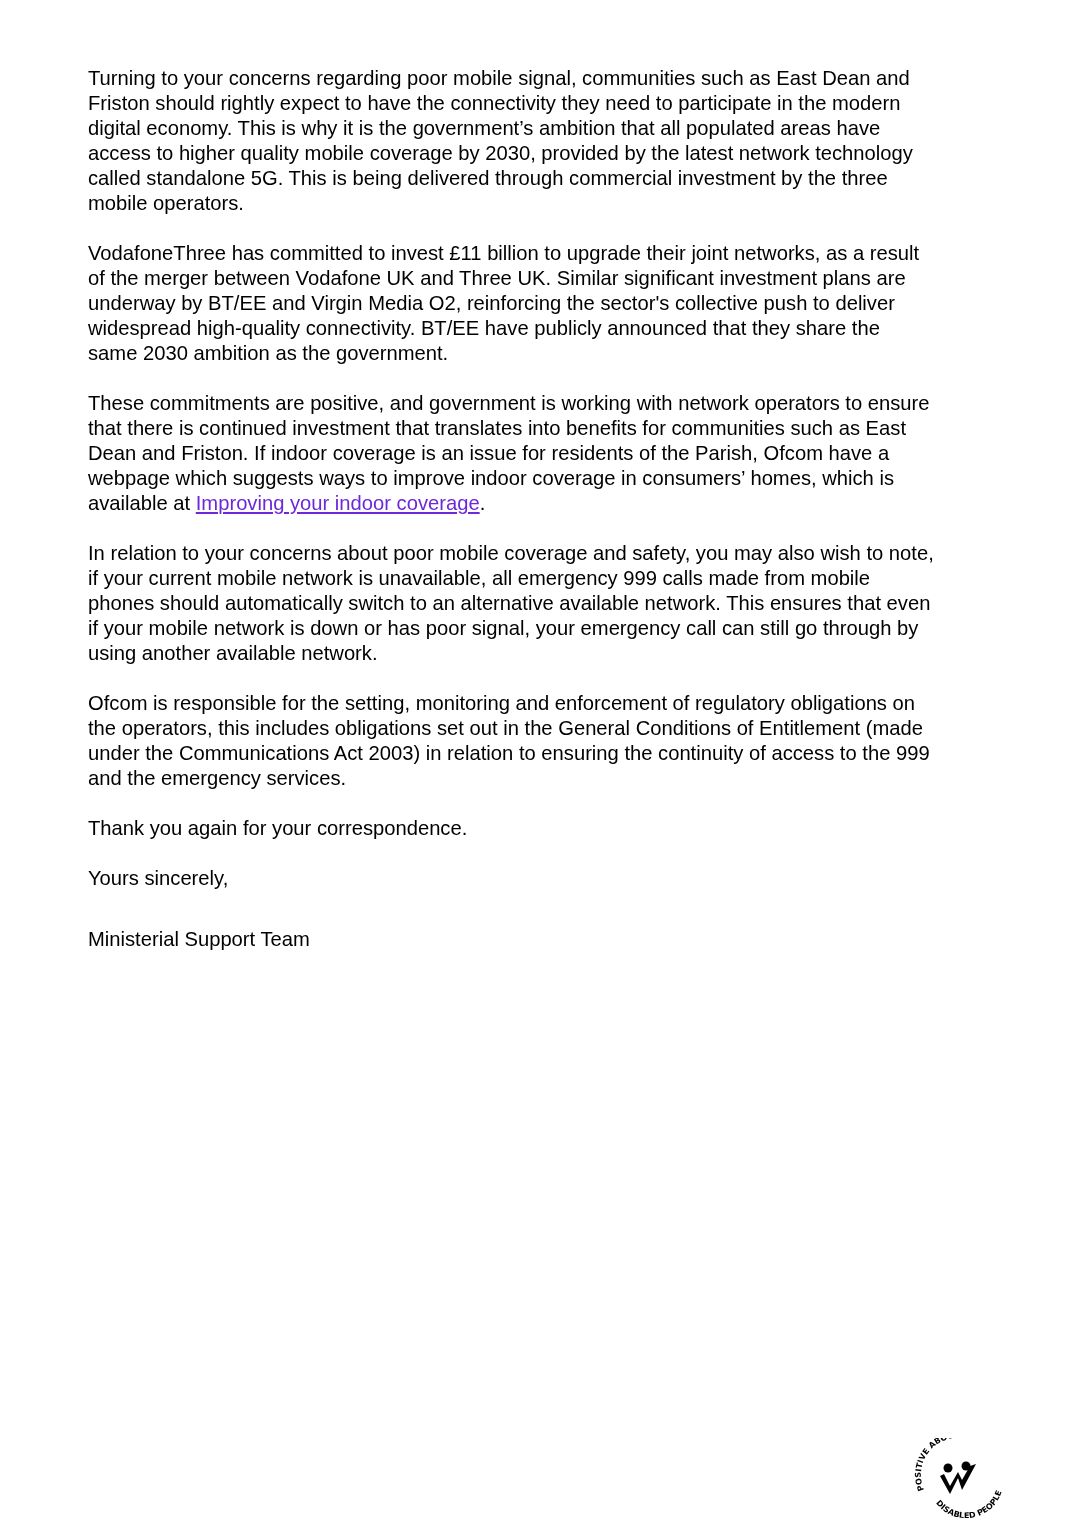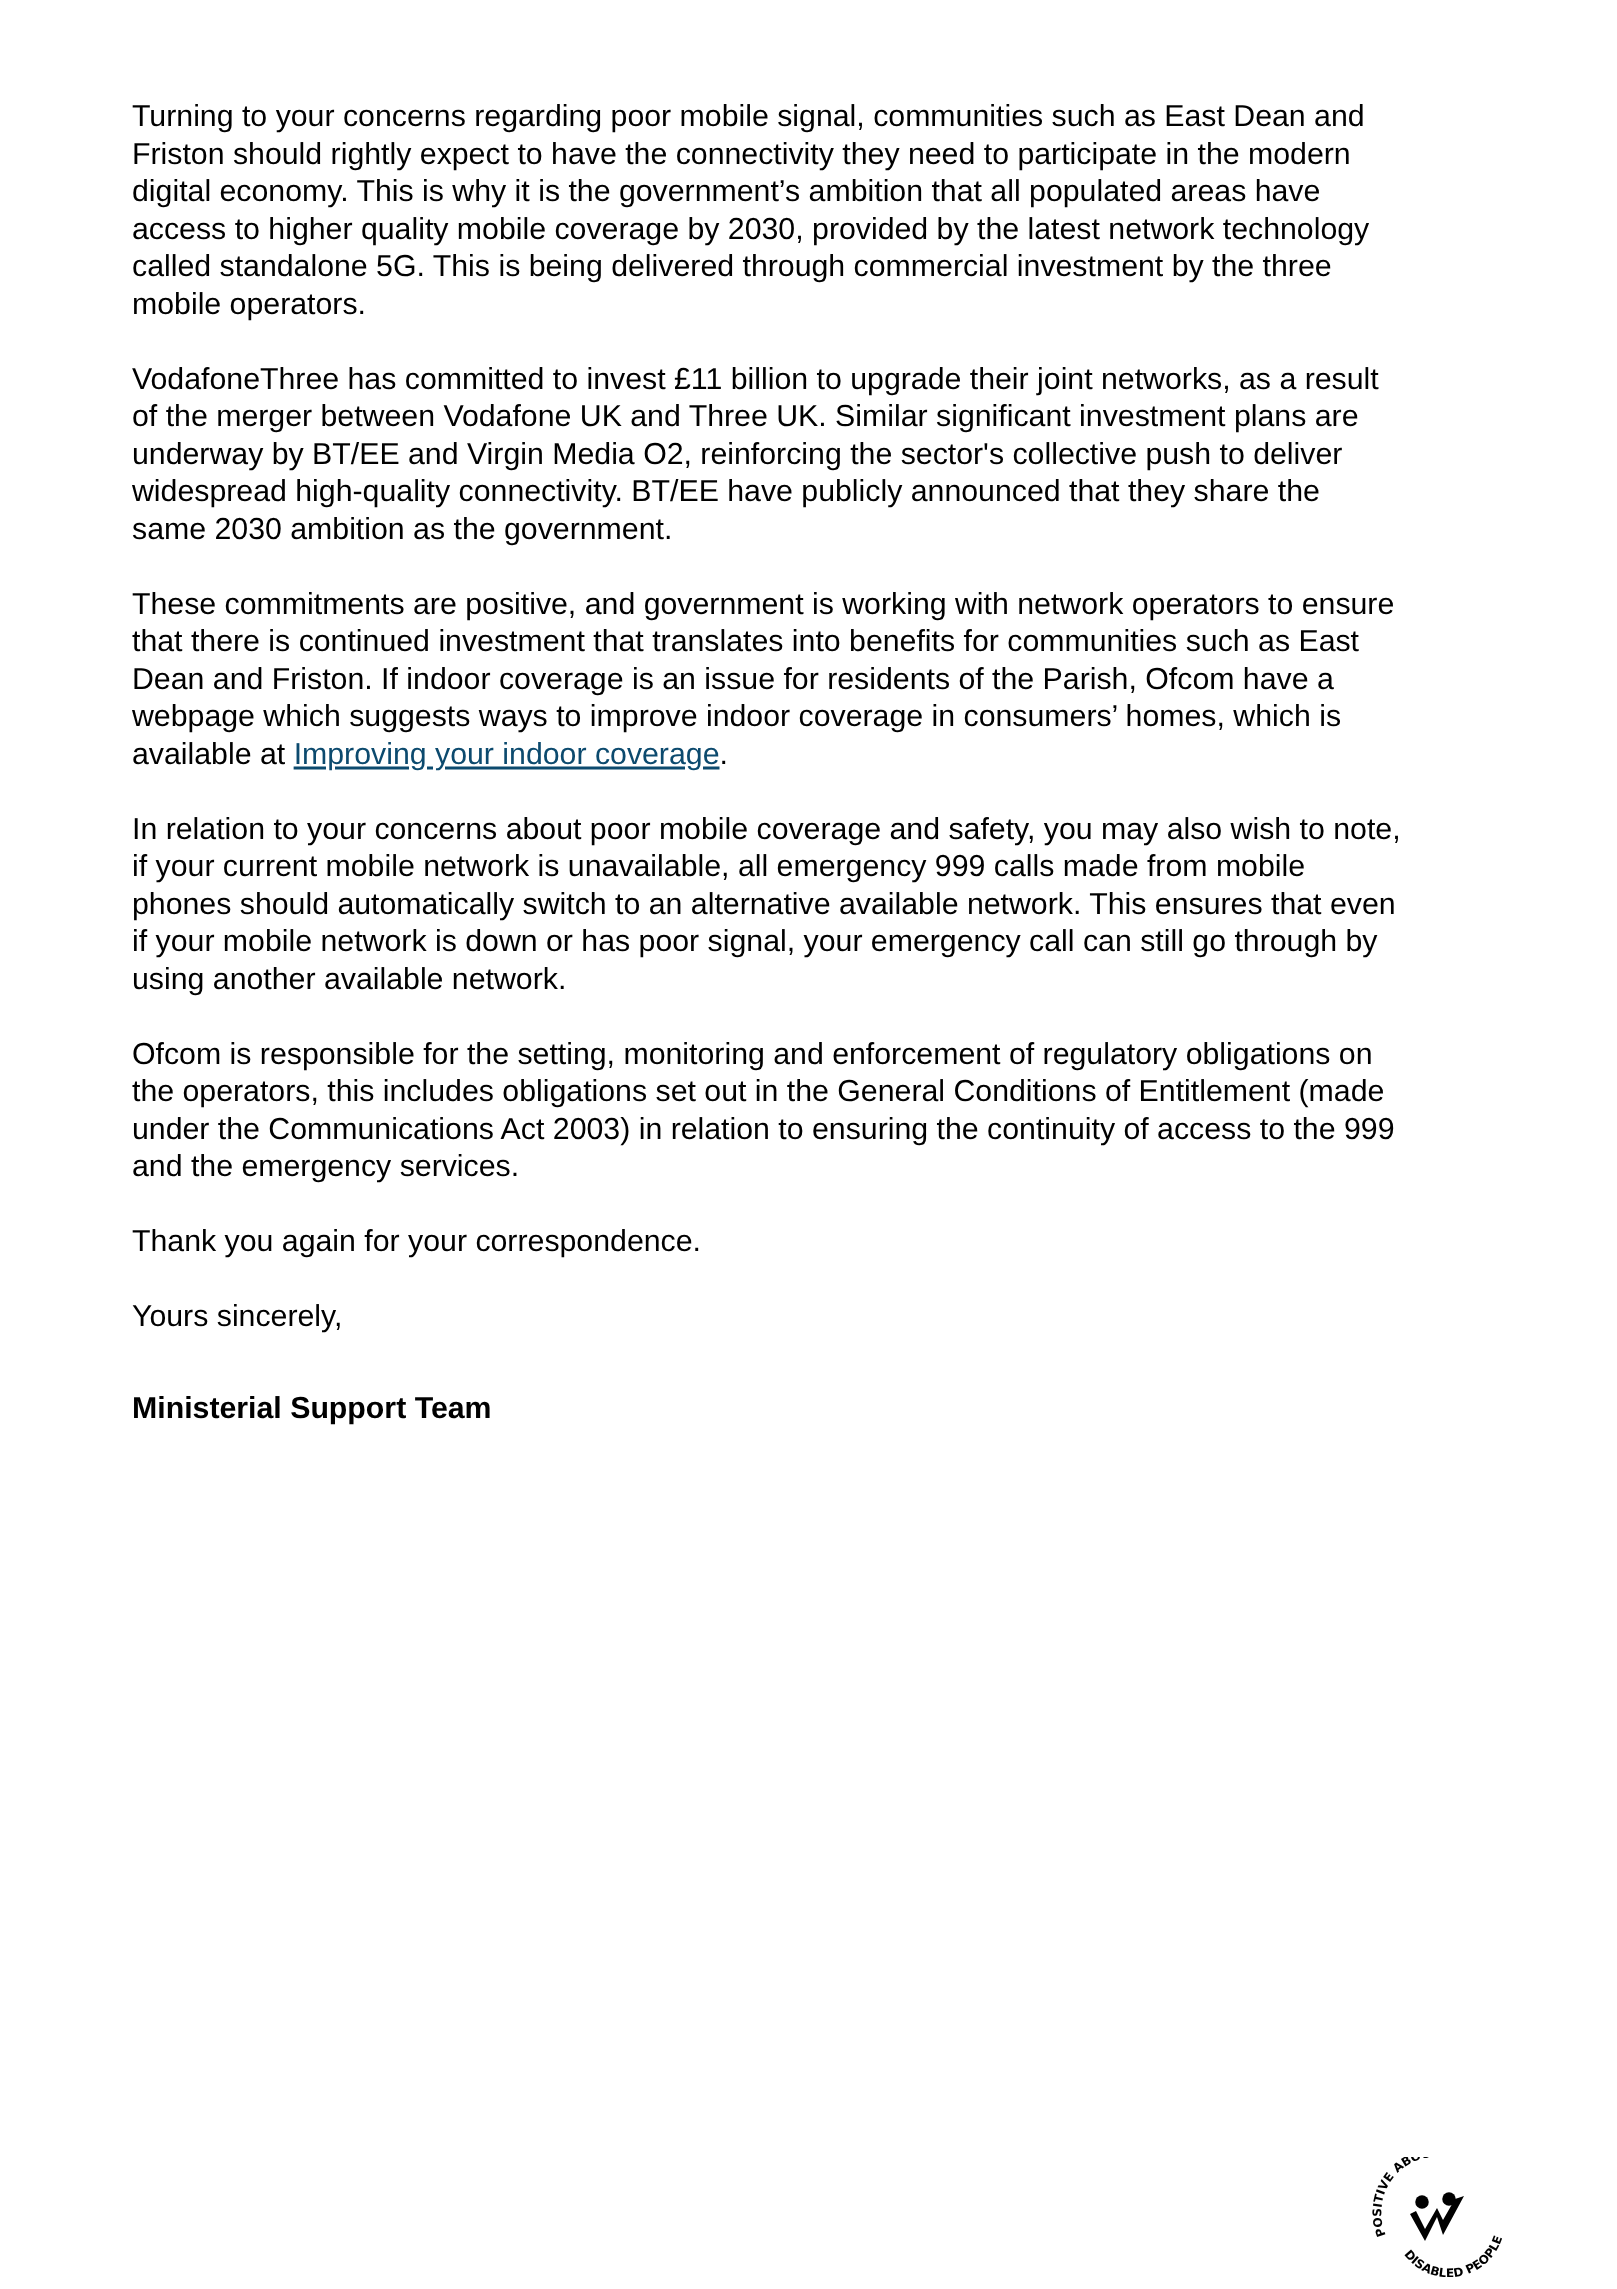--- a/index.html
+++ b/index.html
@@ -16,23 +16,23 @@
     left: 88px;
     top: 66px;
     width: 920px;
     font-size: 20.2px;
     line-height: 25px;
   }
   .page p {
     margin: 0 0 25px 0;
     white-space: pre-line;
   }
-  .page p.signoff { font-weight: bold; margin-top: 36px; }
+  .page p.signoff { font-weight: normal; margin-top: 36px; }
   a.doc-link {
-    color: #0c4a6e;
+    color: #6d28d9;
     text-decoration: underline;
   }
   .logo {
     position: absolute;
     left: 910px;
     top: 1438px;
     width: 100px;
     height: 80px;
   }
 </style>

